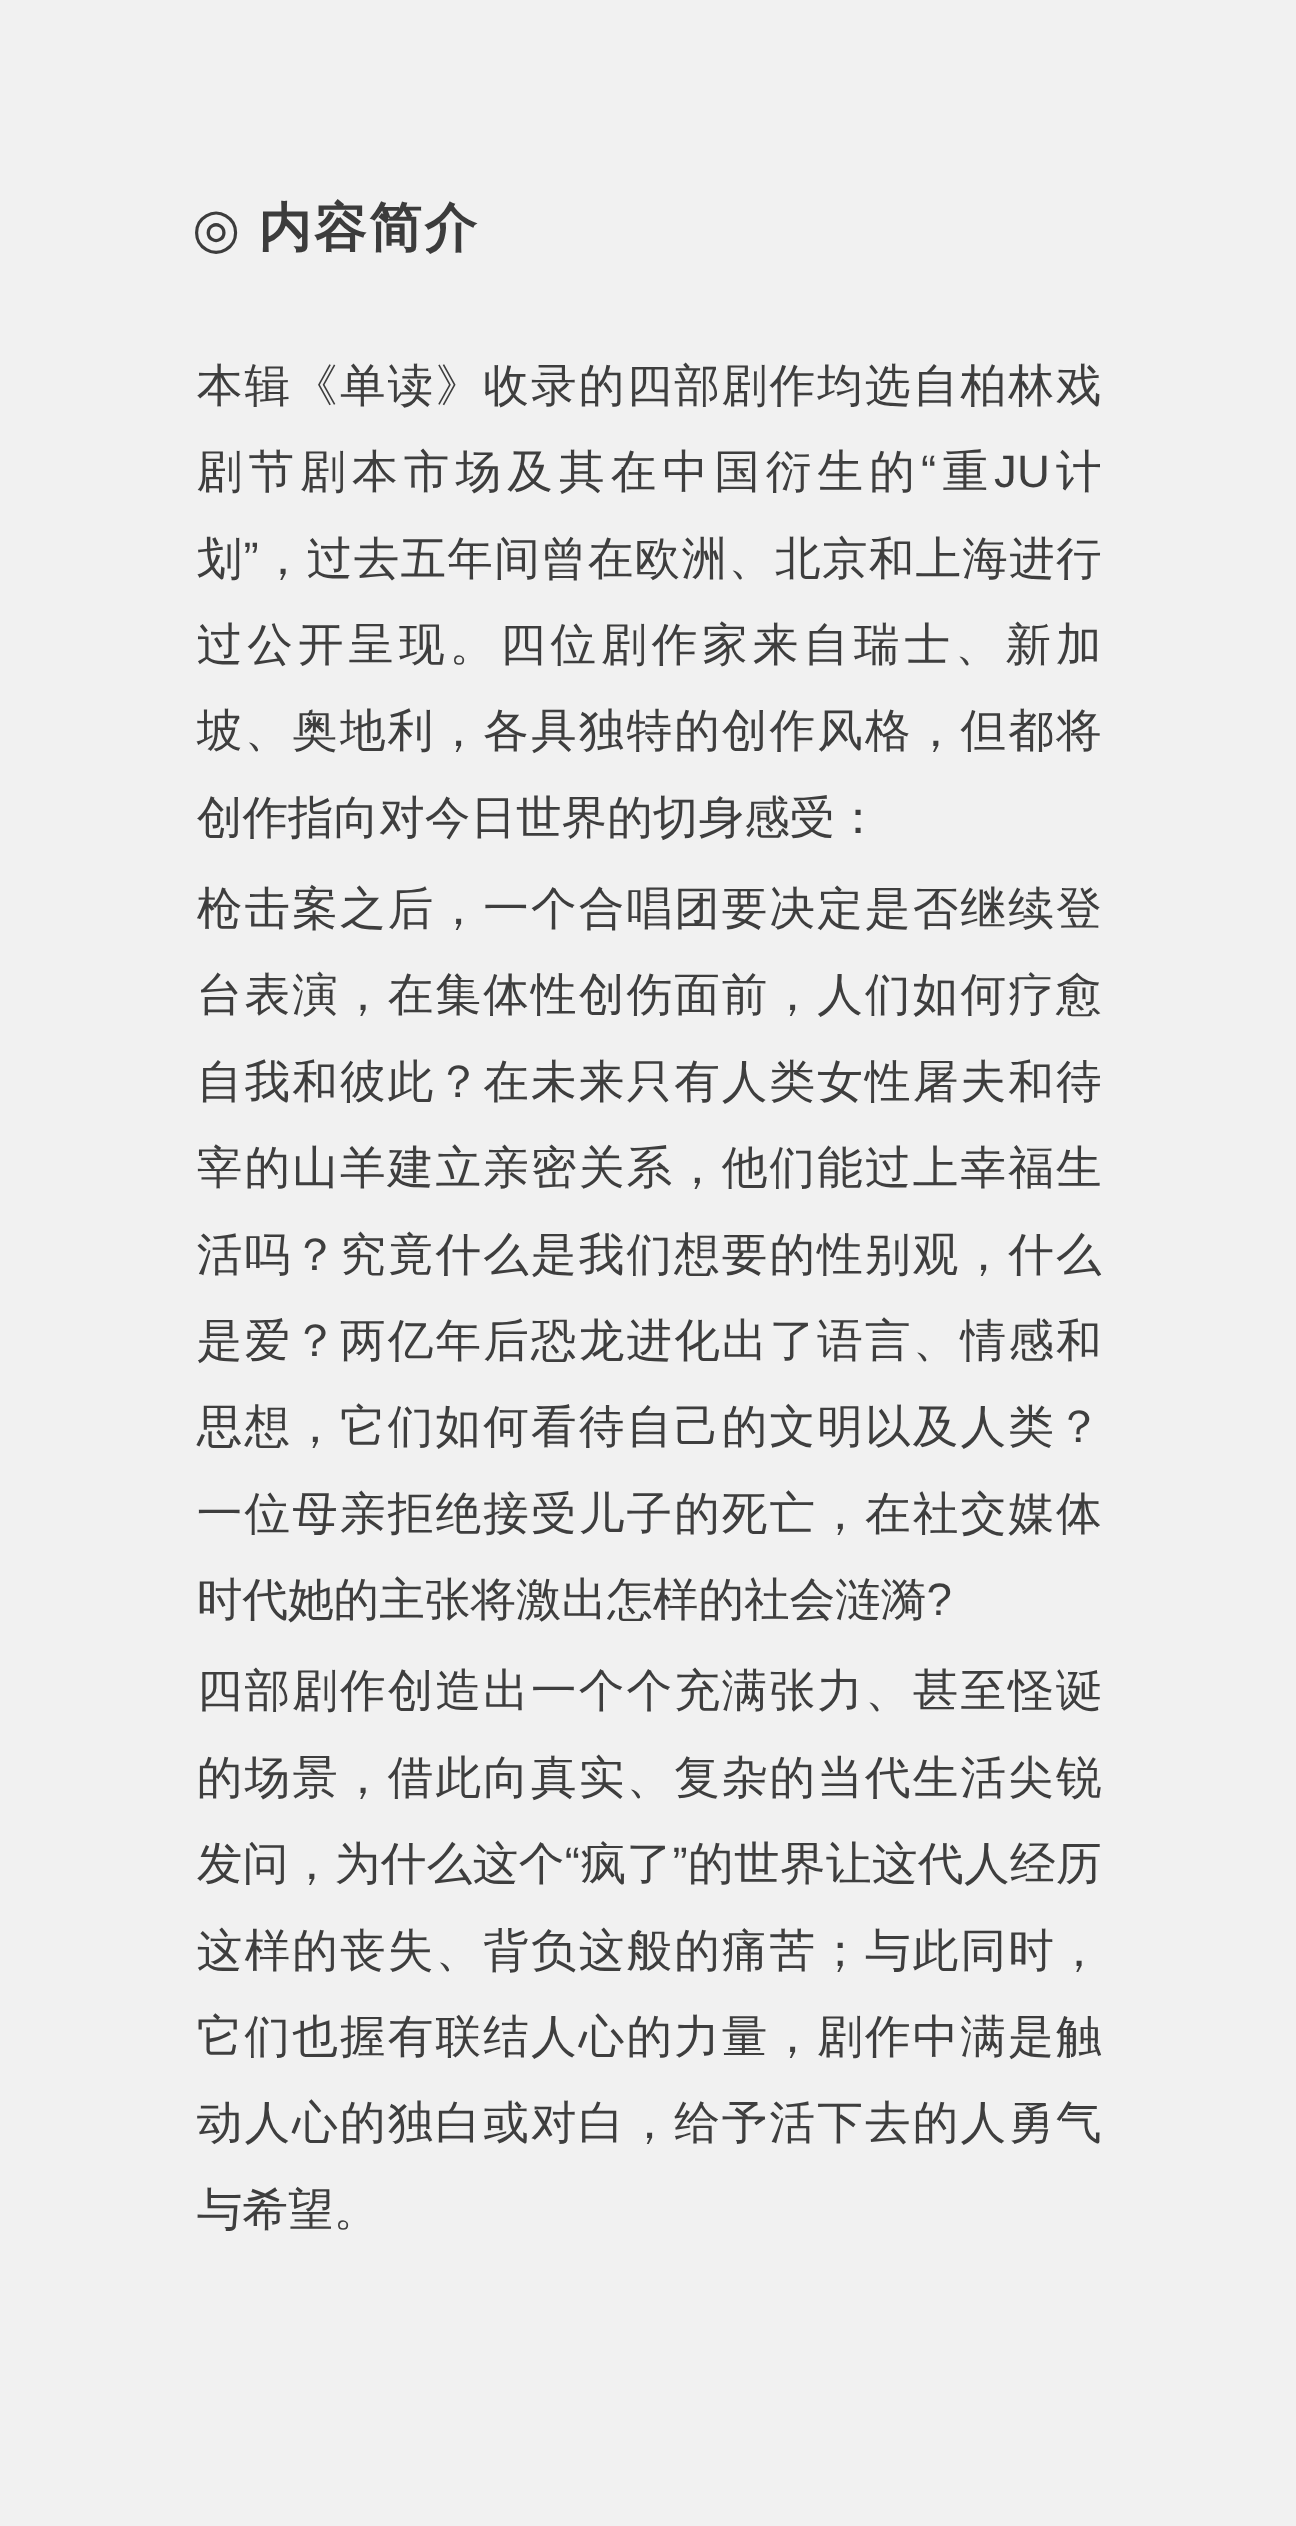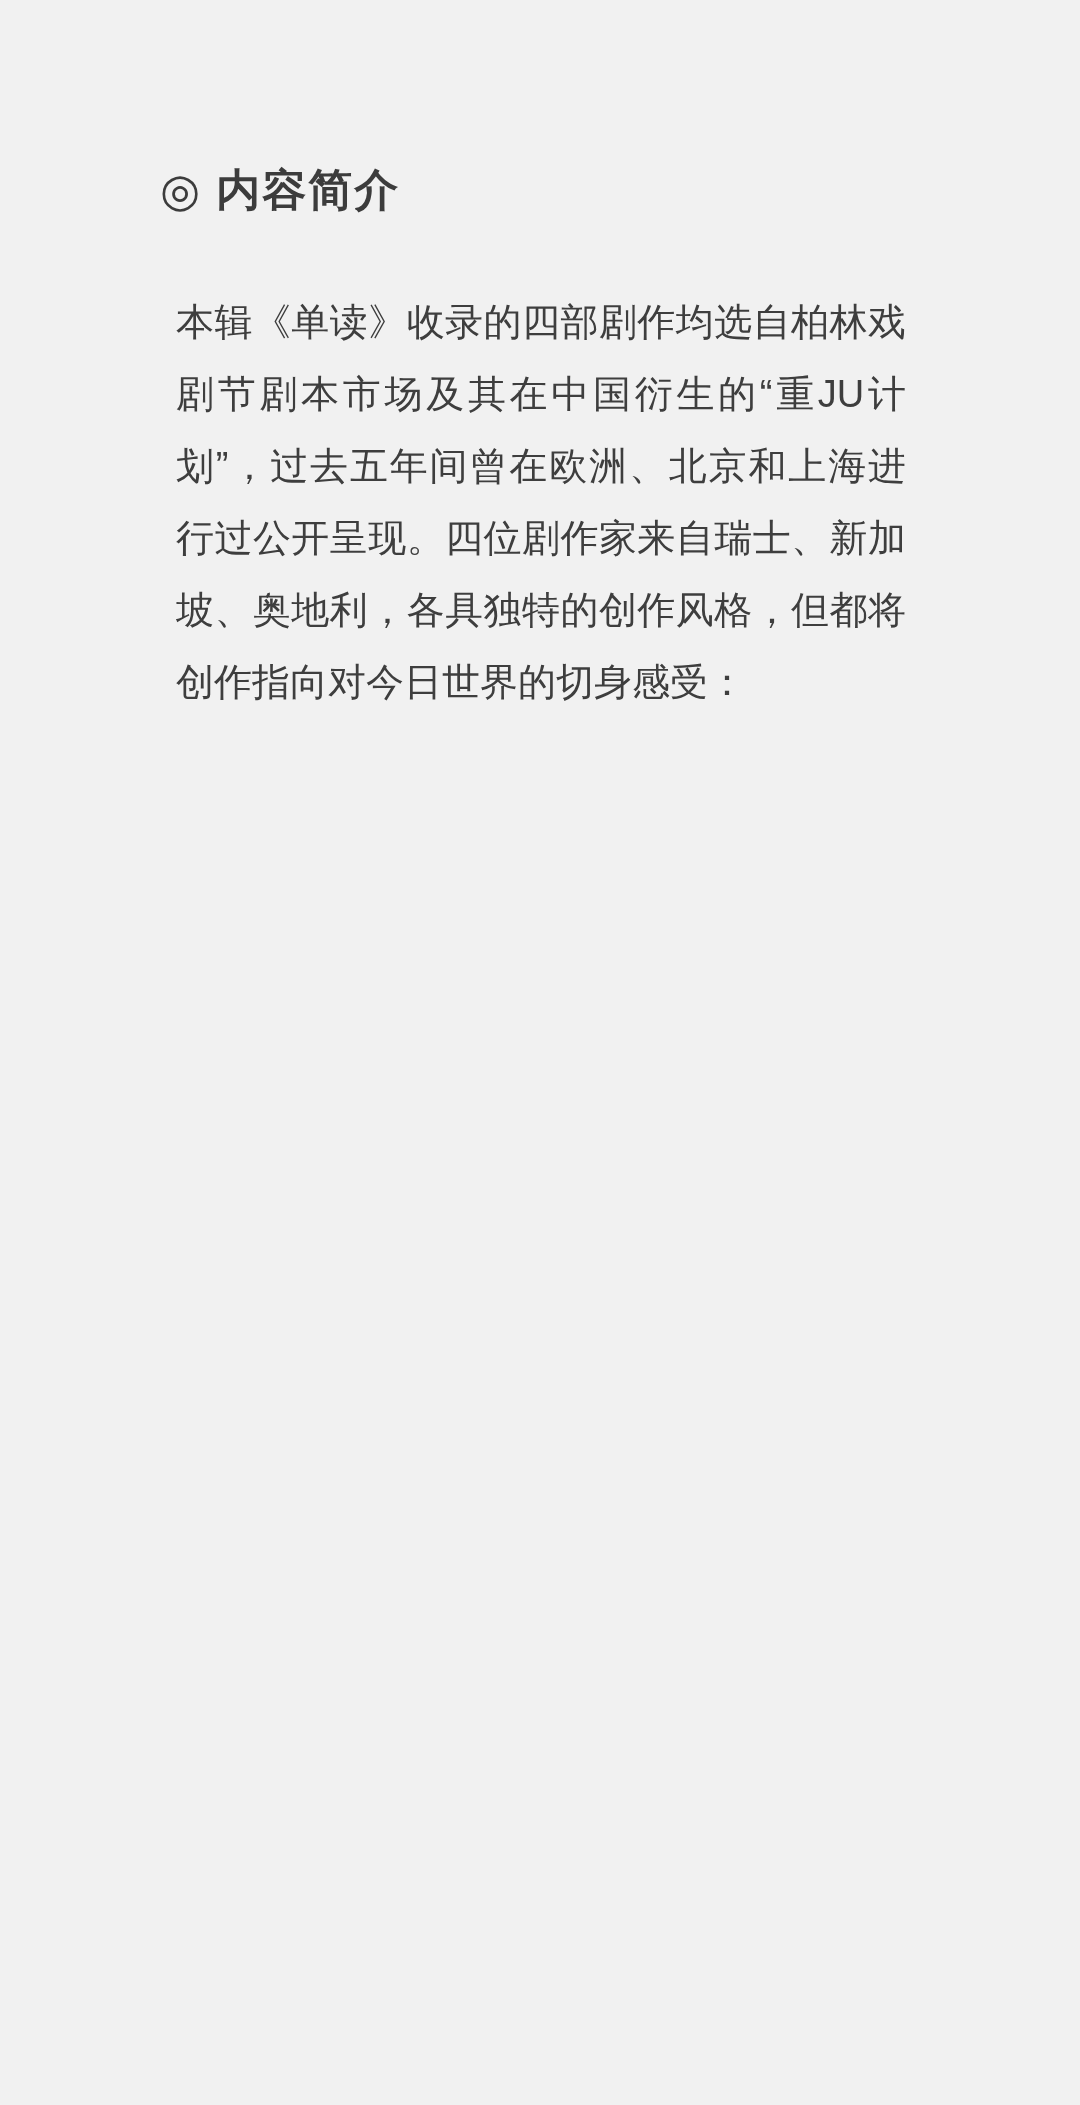--- a/index.html
+++ b/index.html
@@ -30,35 +30,37 @@
   .heading .bullet {
     font-weight: 400;
     font-size: 46px;
     margin-right: 16px;
     color: #3c3c3c;
   }
   .heading .title {
     letter-spacing: 2px;
   }
   .body-text p {
-    margin: 16px;
+    margin: 4px;
     padding: 0;
     font-size: 38px;
     line-height: 72px;
     color: #3e3e3e;
     text-align: justify;
     text-justify: inter-ideograph;
     word-break: normal;
     overflow-wrap: break-word;
   }
 </style>
 </head>
 <body>
 
 <div class="article">
   <h2 class="heading">
     <span class="bullet">◎</span>
     <span class="title">内容简介</span>
   </h2>
   <div class="body-text">
     <p>本辑《单读》收录的四部剧作均选自柏林戏剧节剧本市场及其在中国衍生的“重JU计划”，过去五年间曾在欧洲、北京和上海进行过公开呈现。四位剧作家来自瑞士、新加坡、奥地利，各具独特的创作风格，但都将创作指向对今日世界的切身感受：</p>
+    <p>枪击案之后，一个合唱团要决定是否继续登台表演，在集体性创伤面前，人们如何疗愈自我和彼此？在未来只有人类女性屠夫和待宰的山羊建立亲密关系，他们能过上幸福生活吗？究竟什么是我们想要的性别观，什么是爱？两亿年后恐龙进化出了语言、情感和思想，它们如何看待自己的文明以及人类？一位母亲拒绝接受儿子的死亡，在社交媒体时代她的主张将激出怎样的社会涟漪?</p>
+    <p>四部剧作创造出一个个充满张力、甚至怪诞的场景，借此向真实、复杂的当代生活尖锐发问，为什么这个“疯了”的世界让这代人经历这样的丧失、背负这般的痛苦；与此同时，它们也握有联结人心的力量，剧作中满是触动人心的独白或对白，给予活下去的人勇气与希望。</p>
   </div>
 </div>
 
 </body></html>

